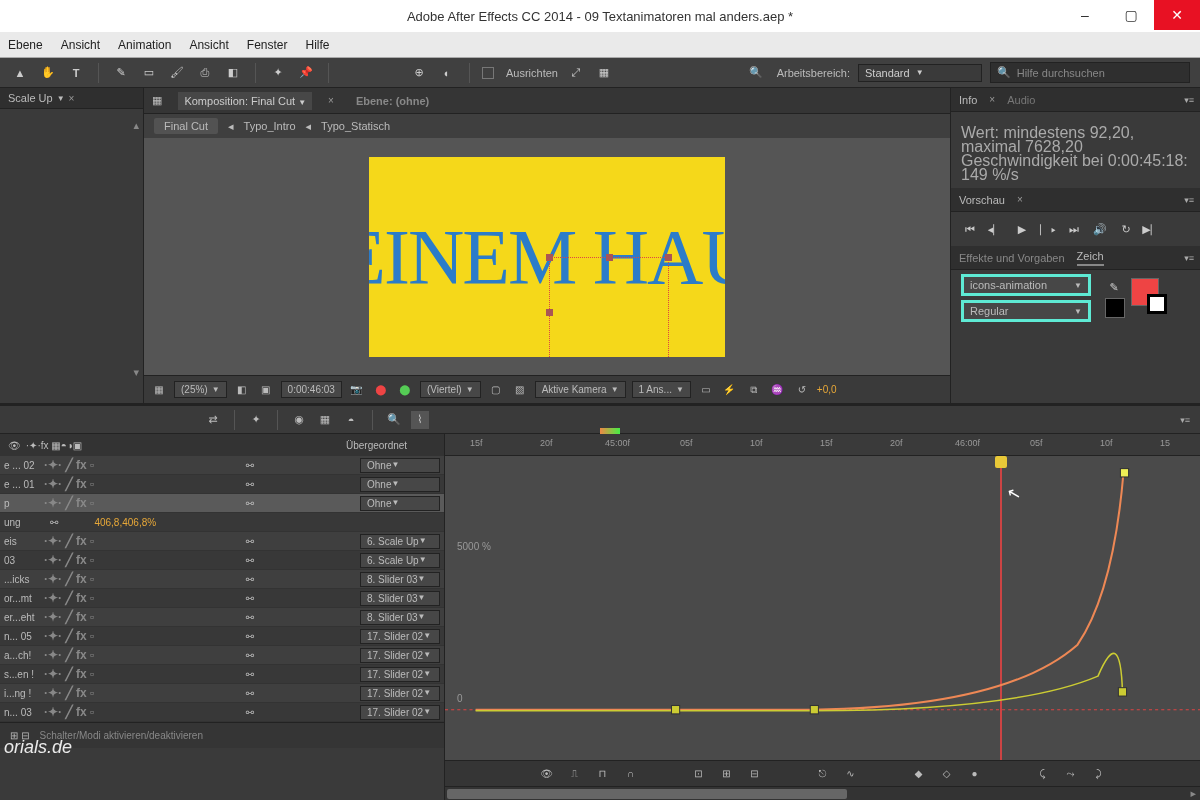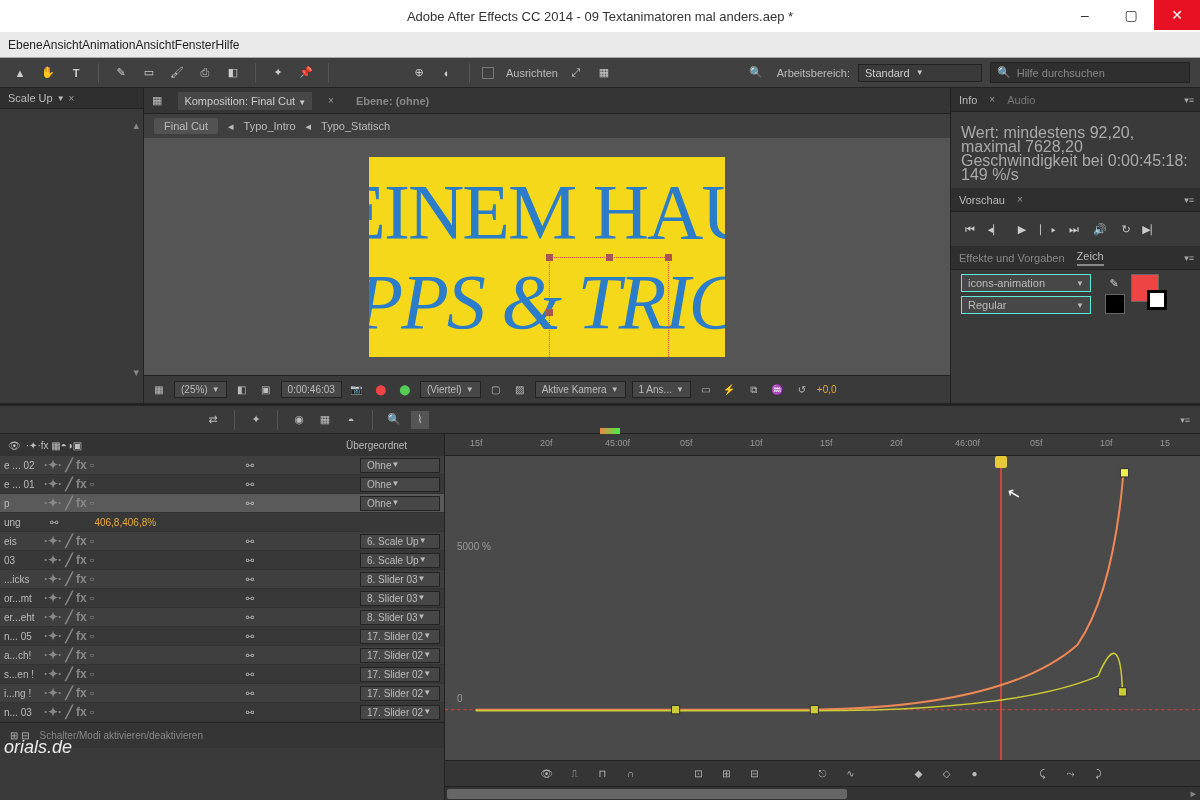--- a/index.html
+++ b/index.html
@@ -1,21 +1,21 @@
 <!DOCTYPE html>
 <html><head>
 <meta charset="utf-8">
 <style>
 * { margin: 0; padding: 0; box-sizing: border-box; font-family: "Segoe UI", Tahoma, sans-serif; user-select: none; }
 body { width: 1200px; height: 800px; background: #3a3a3a; color: #bbb; font-size: 11px; overflow: hidden; position: relative; }
 .titlebar { height: 32px; background: #fff; display: flex; align-items: center; justify-content: center; position: relative; color: #333; font-size: 13px; }
 .winbtns { position: absolute; right: 0; top: 0; display: flex; height: 30px; }
 .winbtn { width: 46px; height: 30px; display: flex; align-items: center; justify-content: center; font-size: 14px; color: #333; }
 .winbtn.close { background: #e81123; color: #fff; }
-.menubar { height: 26px; background: #eaeaea; display: flex; align-items: center; padding: 0 8px; color: #222; font-size: 12px; border-bottom: 1px solid #aaa; }
+.menubar { height: 26px; background: #eaeaea; display: flex; align-items: center; padding: 0 8px; gap: 18px; color: #222; font-size: 12px; border-bottom: 1px solid #aaa; }
 .toolbar { height: 30px; background: #404040; display: flex; align-items: center; padding: 0 10px; gap: 8px; border-bottom: 1px solid #222; }
 .tool-ico { width: 20px; height: 20px; display: flex; align-items: center; justify-content: center; color: #ccc; }
 .sep { width: 1px; height: 20px; background: #555; margin: 0 4px; }
 .chk { width: 12px; height: 12px; border: 1px solid #777; display: inline-block; margin-right: 4px; }
 .workspace-label { margin-left: auto; }
 .dropdown { background: #3a3a3a; border: 1px solid #222; padding: 2px 6px; color: #ccc; display: flex; align-items: center; gap: 6px; }
 .dropdown .arrow { font-size: 8px; }
 .searchbox { background: #2f2f2f; border: 1px solid #222; padding: 3px 6px; width: 200px; display: flex; align-items: center; gap: 6px; }
 .main { display: flex; height: 315px; }
 .left-panel { width: 144px; background: #3a3a3a; border-right: 1px solid #222; }
@@ -40,21 +40,21 @@
 .right { width: 250px; background: #3a3a3a; border-left: 1px solid #222; display: flex; flex-direction: column; }
 .r-tabs { height: 24px; background: #2f2f2f; display: flex; align-items: center; padding: 0 8px; gap: 12px; border-bottom: 1px solid #222; position: relative; }
 .r-body { padding: 6px 10px; font-size: 11px; }
 .info-row { display: flex; gap: 10px; }
 .swatch { width: 24px; height: 24px; background: #f5d81a; border: 1px solid #666; }
 .rgb { line-height: 14px; }
 .xy { line-height: 14px; margin-left: 20px; }
 .r-note { font-size: 16px; color: #aaa; margin-top: 8px; line-height: 14px; }
 .preview-row { display: flex; gap: 8px; padding: 8px 10px; align-items: center; }
 .pbtn { width: 18px; height: 18px; display: flex; align-items: center; justify-content: center; color: #ccc; }
-.char-dd { background: #474747; border: 1px solid #5eead4; padding: 2px 6px; margin: 4px 10px; display: flex; align-items: center; justify-content: space-between; width: 130px; }
+.char-dd { background: #474747; border: 3px solid #5eead4; padding: 2px 6px; margin: 4px 10px; display: flex; align-items: center; justify-content: space-between; width: 130px; }
 .char-swatch { display: flex; gap: 2px; }
 .sw { width: 20px; height: 20px; border: 1px solid #666; }
 .sw.r { background: #e44; }
 .sw.b { background: #000; }
 .sw.w { background: #fff; }
 .menu-ico { position: absolute; right: 6px; font-size: 9px; color: #aaa; }
 
 .timeline { height: 397px; background: #3a3a3a; border-top: 3px solid #222; display: flex; flex-direction: column; }
 .tl-top { height: 28px; background: #3a3a3a; border-bottom: 1px solid #222; display: flex; align-items: center; padding: 0 6px; gap: 8px; position: relative; }
 .tl-top .menu-ico { right: 10px; }
@@ -171,21 +171,20 @@
     <div class="breadcrumbs">
       <span class="bc-btn">Final Cut</span>
       <span>◂</span>
       <span>Typo_Intro</span>
       <span>◂</span>
       <span>Typo_Statisch</span>
     </div>
     <div class="viewport">
       <div class="canvas">
         <div class="txt txt1">EINEM HAU</div>
-        <div class="txt txt2">PPS &amp; TRIC</div>
         <div class="selbox">
           <div class="handle" style="left:-4px;top:-4px;"></div>
           <div class="handle" style="right:-4px;top:-4px;"></div>
 
           <div class="handle" style="left:50%;top:-4px;margin-left:-3px;"></div>
           <div class="handle" style="left:-4px;top:50%;margin-top:-3px;"></div>
         </div>
       </div>
     </div>
     <div class="vp-footer">

